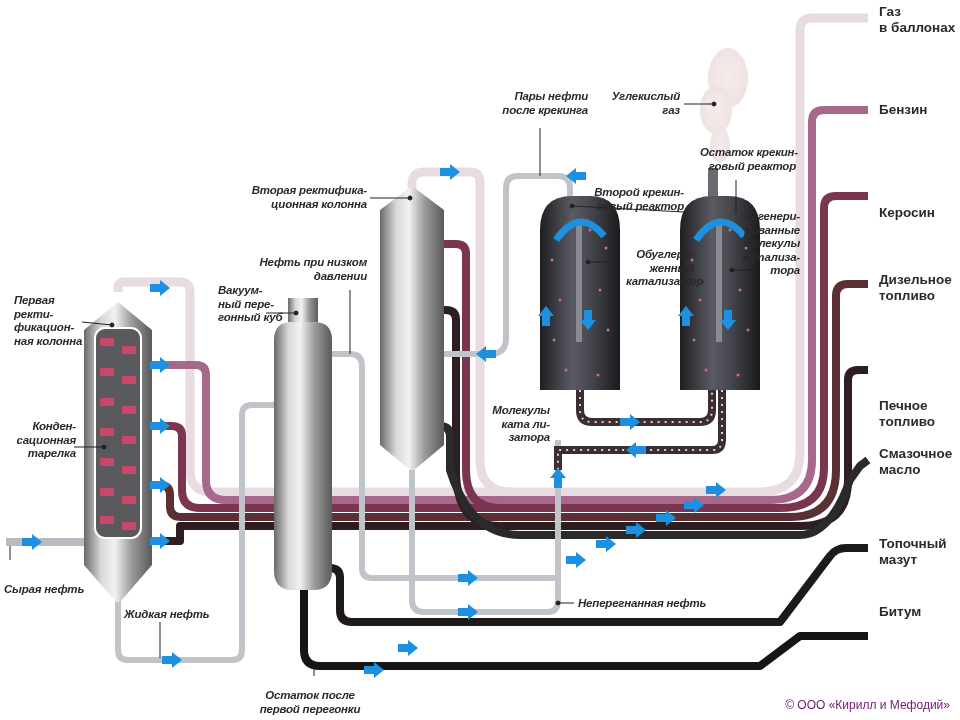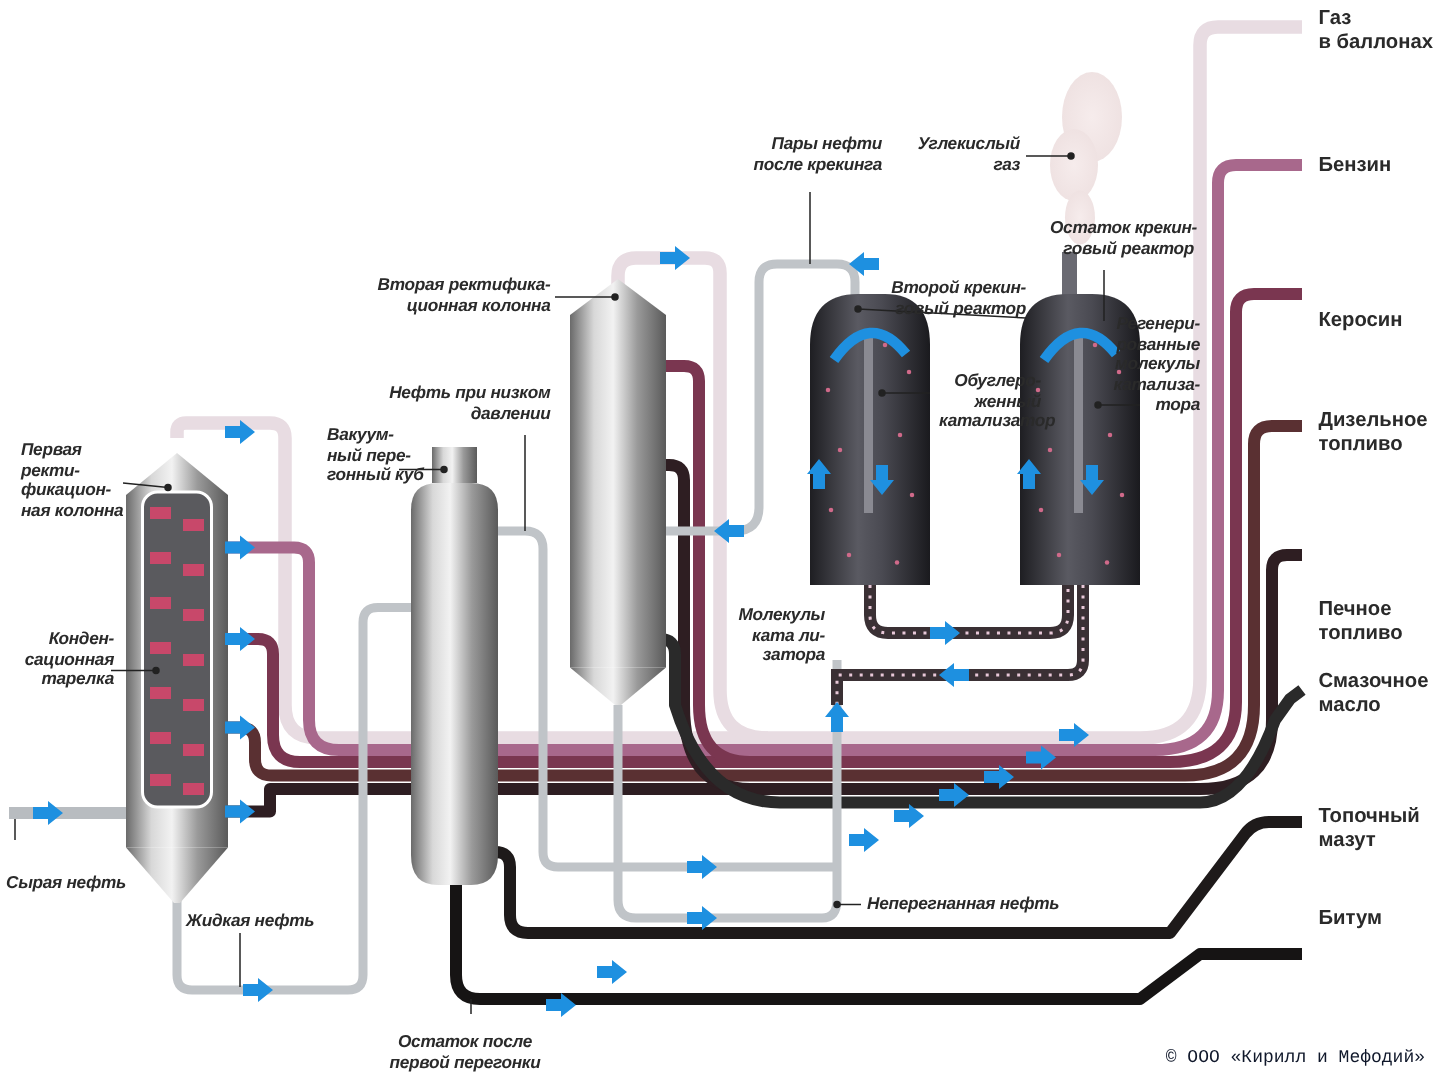--- a/index.html
+++ b/index.html
@@ -5,22 +5,22 @@
   html, body { margin:0; padding:0; background:#ffffff; }
   body { width:960px; height:720px; position:relative; overflow:hidden;
          font-family:"Liberation Sans", sans-serif; }
   svg#diagram { position:absolute; left:0; top:0; }
   .lbl { position:absolute; font-family:"Liberation Sans", sans-serif; font-weight:bold;
          font-size:11.5px; line-height:13.5px; color:#2a2a2a; white-space:pre; letter-spacing:-0.2px;font-style:italic; }
   .lbl.r { text-align:right; }
   .lbl.c { text-align:center; }
   .prod { position:absolute; left:879px; font-family:"Liberation Sans", sans-serif; font-weight:bold;
           font-size:13.5px; line-height:16px; color:#2a2a2a; white-space:pre; }
-  .copy { position:absolute; right:10px; bottom:8px; font-family:Liberation Mono, monospace;
-          font-size:12px; color:#0f172a;text-align:center; }
+  .copy { position:absolute; right:10px; bottom:8px; font-family:Liberation Sans, sans-serif;
+          font-size:12px; color:#701a75;text-align:center; }
 </style>
 </head>
 <body>
 
 <svg id="diagram" width="960" height="720" viewBox="0 0 960 720">
   <defs>
     <linearGradient id="steel" x1="0" x2="1" y1="0" y2="0">
       <stop offset="0" stop-color="#6a6a6a"></stop>
       <stop offset="0.25" stop-color="#d8d8d8"></stop>
       <stop offset="0.45" stop-color="#f2f2f2"></stop>

